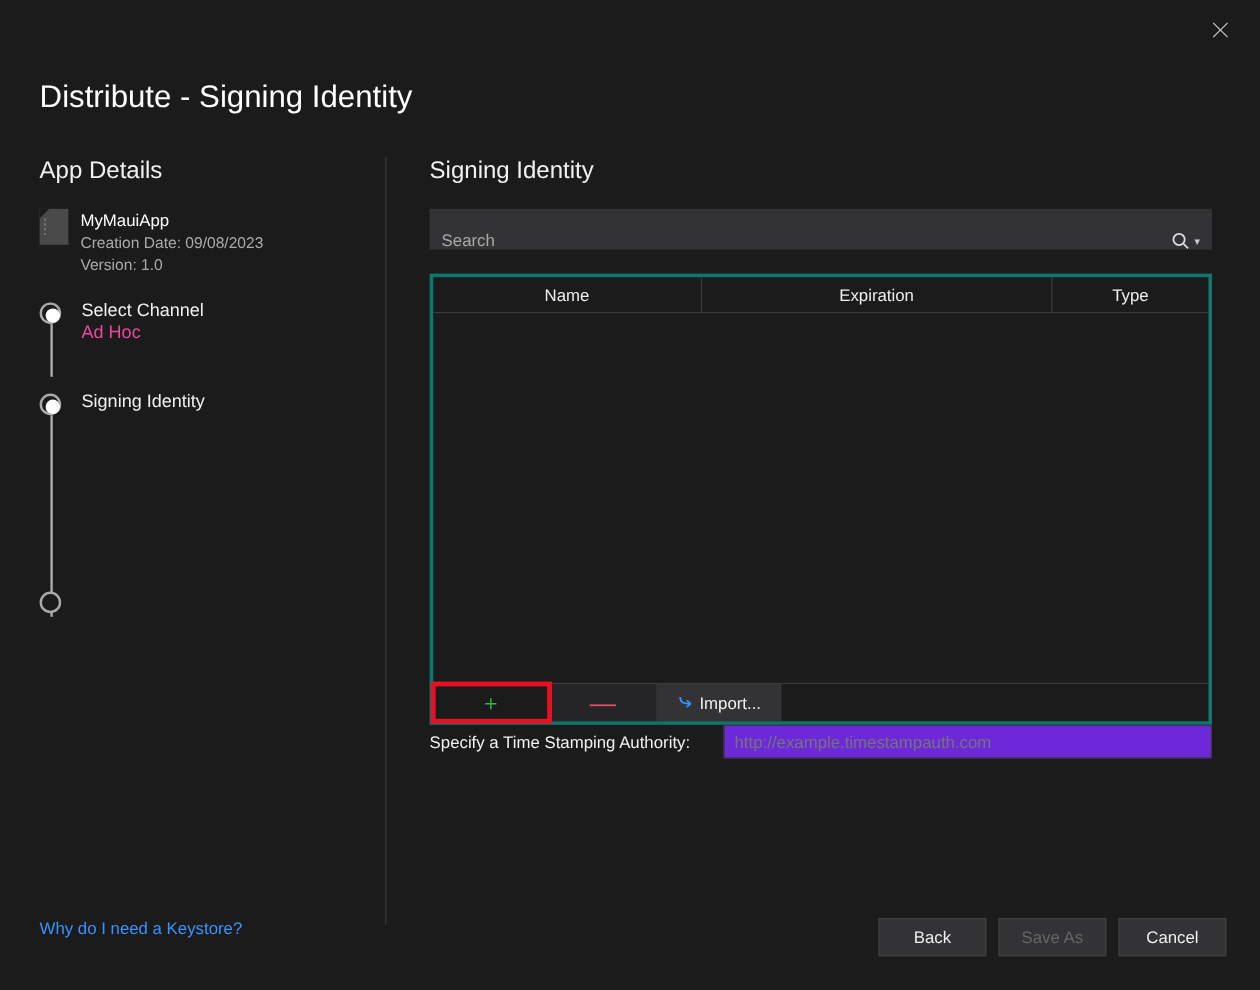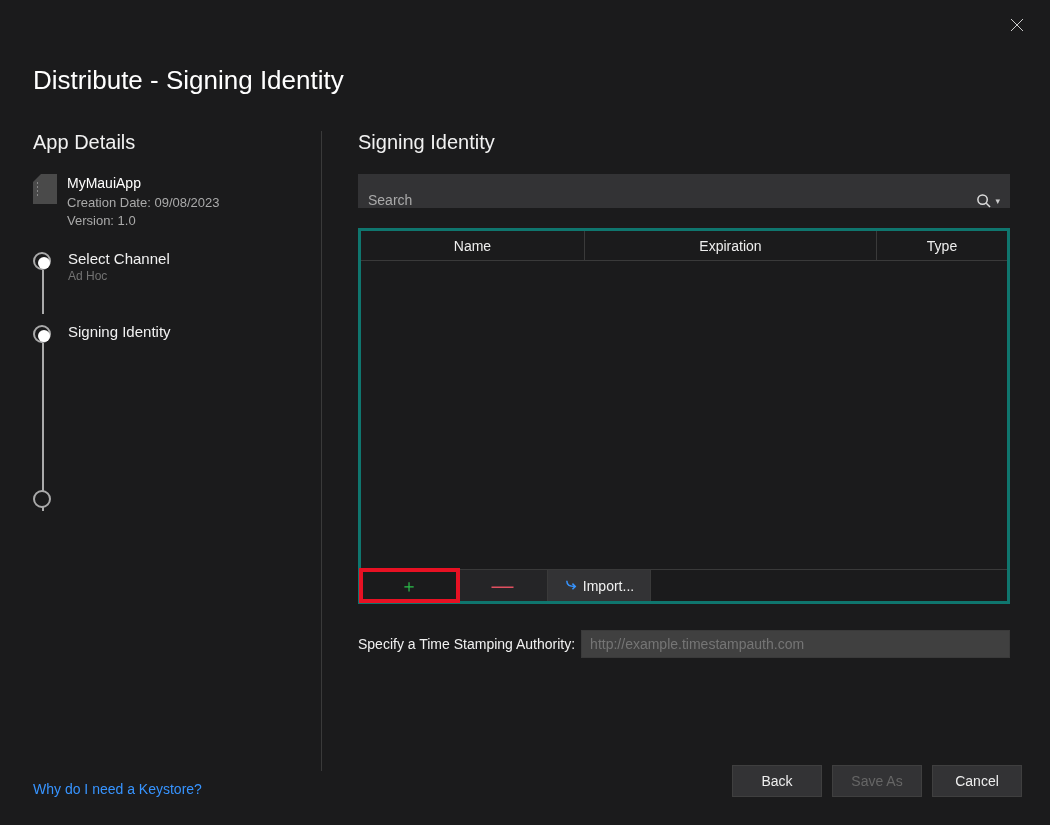--- a/index.html
+++ b/index.html
@@ -111,21 +111,21 @@
     .step-line {
       position: absolute;
       left: -2px;
       top: 20px;
       width: 2px;
       background: #aaa;
     }
     .step-line.l1 { height: 44px; }
     .step-line.l2 { height: 168px; }
     .step-title { font-size: 15px; }
-    .step-sub { font-size: 12px; color: #737373; margin-top: 2px; }
+    .step-sub { font-size: 15px; color: #ec4899; margin-top: 2px; }
 
     .right-pane {
       flex: 1;
       padding: 0 40px 0 36px;
       display: flex;
       flex-direction: column;
     }
     .right-pane h2 {
       font-size: 20px;
       font-weight: 400;
@@ -205,42 +205,41 @@
     .tbtn.import {
       width: 103px;
       gap: 4px;
       background: #333335;
     }
     .tbtn.import svg { width: 15px; height: 15px; }
 
     .timestamp-row {
       display: flex;
       align-items: center;
-      gap: 6px;
-      margin-top: 26px;
+      gap: 28px;
       font-size: 14px;
     }
     .timestamp-input {
       flex: 1;
       height: 28px;
-      background: #404040;
+      background: #6d28d9;
       border: 1px solid #3a3a3a;
       color: #aaa;
       padding: 0 8px;
       font-size: 14px;
       outline: none;
     }
 
     .footer {
       position: absolute;
       bottom: 28px;
       left: 33px;
       right: 28px;
       display: flex;
-      align-items: flex-end;
+      align-items: flex-start;
       justify-content: space-between;
     }
     .footer-link {
       color: #3794ff;
       font-size: 14px;
       cursor: pointer;
     }
     .footer-buttons { display: flex; gap: 10px; }
     .btn {
       min-width: 90px;

